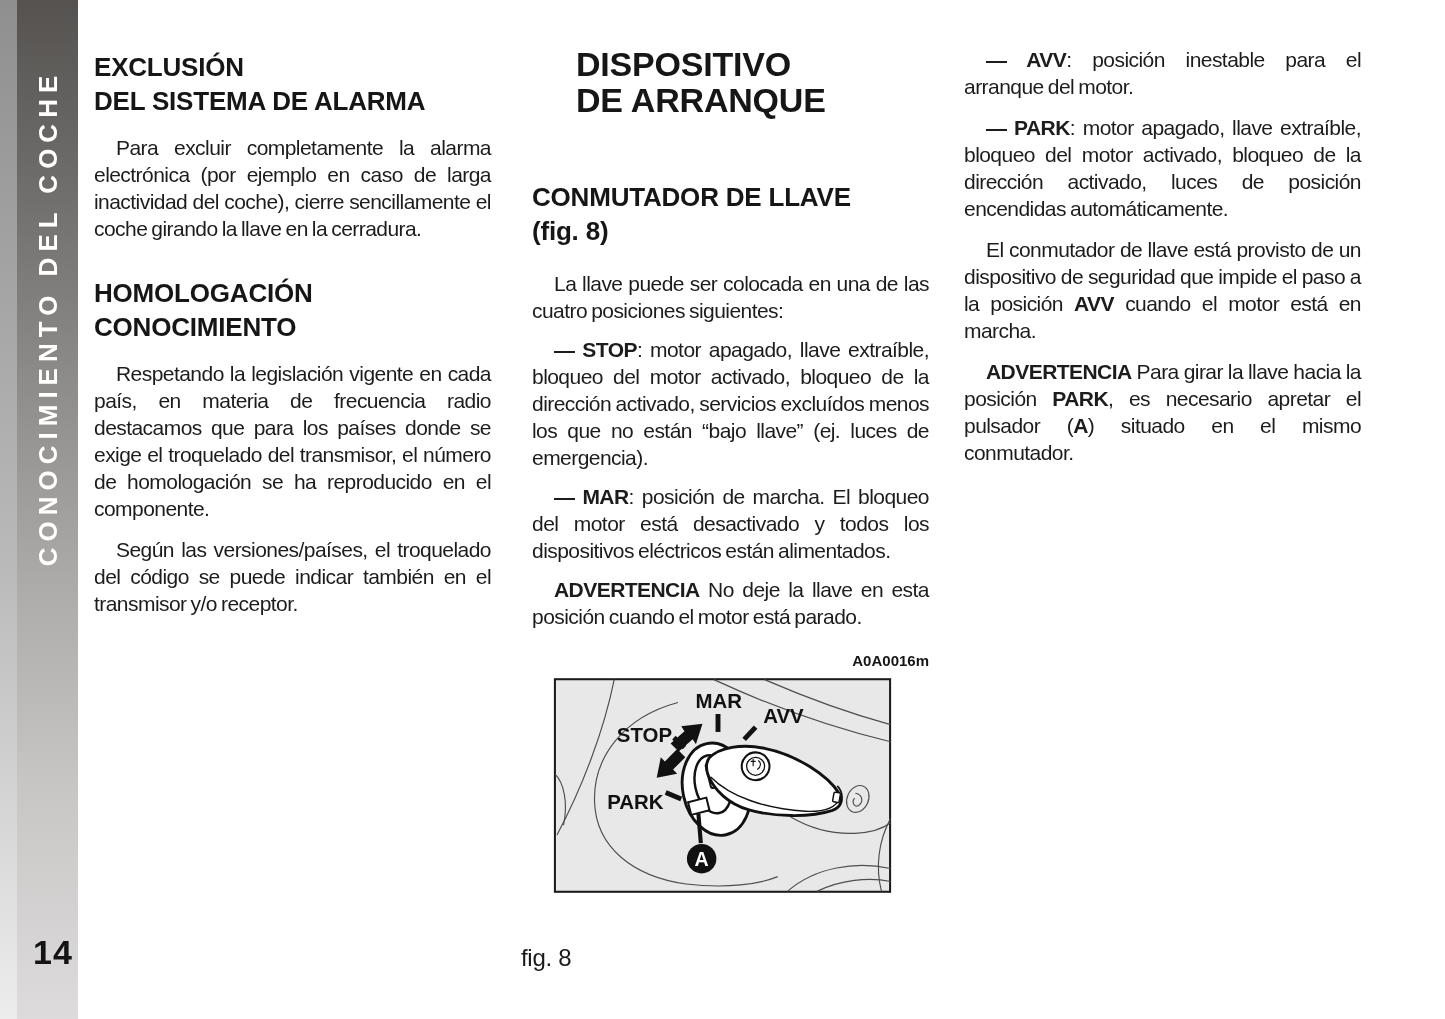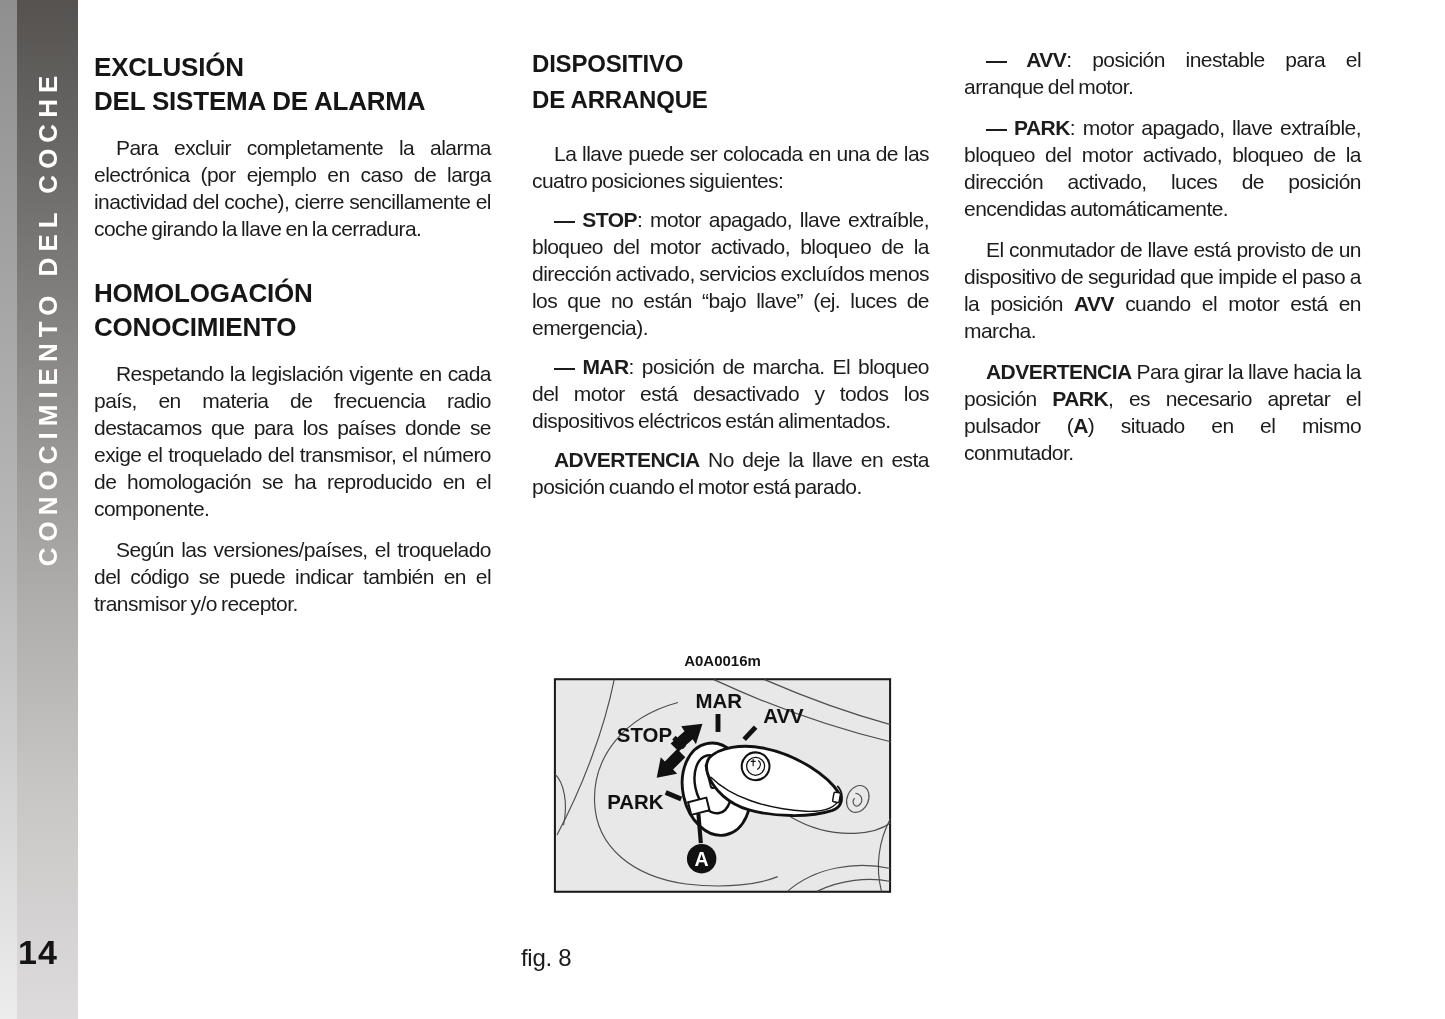--- a/index.html
+++ b/index.html
@@ -17,42 +17,42 @@
     position:absolute;left:17px;top:0;width:61px;height:100%;
     background:linear-gradient(180deg,#555250 0%,#6f6d6b 18%,#8f8d8b 38%,#aeacaa 58%,#c9c7c6 78%,#dddbdb 100%);
   }
   .side-label{
     position:absolute;left:48px;top:318px;
     transform:translate(-50%,-50%) rotate(-90deg);
     white-space:nowrap;color:#ffffff;font-weight:bold;
     font-size:26px;letter-spacing:6px;
   }
   .page-num{
-    position:absolute;left:18px;top:933px;
+    position:absolute;left:33px;top:933px;
     font-size:34px;font-weight:bold;color:#141414;letter-spacing:1px;
   }
   
   .col{
     position:absolute;top:0;width:397px;
     font-size:21px;line-height:27px;
     letter-spacing:-0.55px;word-spacing:-1.2px;
   }
   .c1{left:94px}.c2{left:532px}.c3{left:964px}
   p{margin:0;text-indent:22px;text-align:justify;}
   .b{font-weight:bold;}
   h1,h2{margin:0;white-space:pre-line;letter-spacing:-0.2px;word-spacing:0;color:#161616;}
-  h1{font-size:24px;line-height:36px;}
+  h1{font-size:34px;line-height:36px;margin-left:44px;}
   h2{font-size:26px;line-height:34px;}
   .mt12{margin-top:12px}.mt14{margin-top:14px}.mt16{margin-top:16px}
   .mt22{margin-top:22px}.mt34{margin-top:34px}
   .mt46{margin-top:46px}.mt50{margin-top:50px}.mt62{margin-top:62px}
   
   .fig-code{
     position:absolute;left:516px;top:652px;width:413px;
-    text-align:center;font-size:15px;font-weight:bold;color:#151515;
+    text-align:right;font-size:15px;font-weight:bold;color:#151515;
   }
   .fig-box{position:absolute;left:516px;top:678px;width:413px;height:215px;}
   .fig-box svg{display:block;width:100%;height:100%;}
   .fig-box text{font-family:"Liberation Sans", sans-serif;font-weight:bold;fill:#111;}
   .fig-caption{
     position:absolute;left:521px;top:944px;
     font-size:24px;color:#1a1a1a;letter-spacing:-0.3px;
   }
 </style>
 </head>
@@ -69,20 +69,22 @@
   <p class="mt16"><span>Para excluir completamente la alarma electrónica (por ejemplo en caso de larga inactividad del coche), cierre sencillamente el coche girando la llave en la cerradura.</span></p>
   <h2 class="mt34">HOMOLOGACIÓN
 CONOCIMIENTO</h2>
   <p class="mt16"><span>Respetando la legislación vigente en cada país, en materia de frecuencia radio destacamos que para los países donde se exige el troquelado del transmisor, el número de homologación se ha reproducido en el componente.</span></p>
   <p class="mt14"><span>Según las versiones/países, el troquelado del código se puede indicar también en el transmisor y/o receptor.</span></p>
 </div>
 
 <div class="col c2">
   <h1 class="mt46">DISPOSITIVO
 DE ARRANQUE</h1>
+  <h2 class="mt62">CONMUTADOR DE LLAVE
+(fig. 8)</h2>
   <p class="mt22"><span>La llave puede ser colocada en una de las cuatro posiciones siguientes:</span></p>
   <p class="mt12"><span class="b">— STOP</span><span>: motor apagado, llave extraíble, bloqueo del motor activado, bloqueo de la dirección activado, servicios excluídos menos los que no están “bajo llave” (ej. luces de emergencia).</span></p>
   <p class="mt12"><span class="b">— MAR</span><span>: posición de marcha. El bloqueo del motor está desactivado y todos los dispositivos eléctricos están alimentados.</span></p>
   <p class="mt12"><span class="b">ADVERTENCIA</span><span> No deje la llave en esta posición cuando el motor está parado.</span></p>
 </div>
 
 <div class="col c3">
   <p class="mt46"><span class="b">— AVV</span><span>: posición inestable para el arranque del motor.</span></p>
   <p class="mt14"><span class="b">— PARK</span><span>: motor apagado, llave extraíble, bloqueo del motor activado, bloqueo de la dirección activado, luces de posición encendidas automáticamente.</span></p>
   <p class="mt14"><span>El conmutador de llave está provisto de un dispositivo de seguridad que impide el paso a la posición </span><span class="b">AVV</span><span> cuando el motor está en marcha.</span></p>

